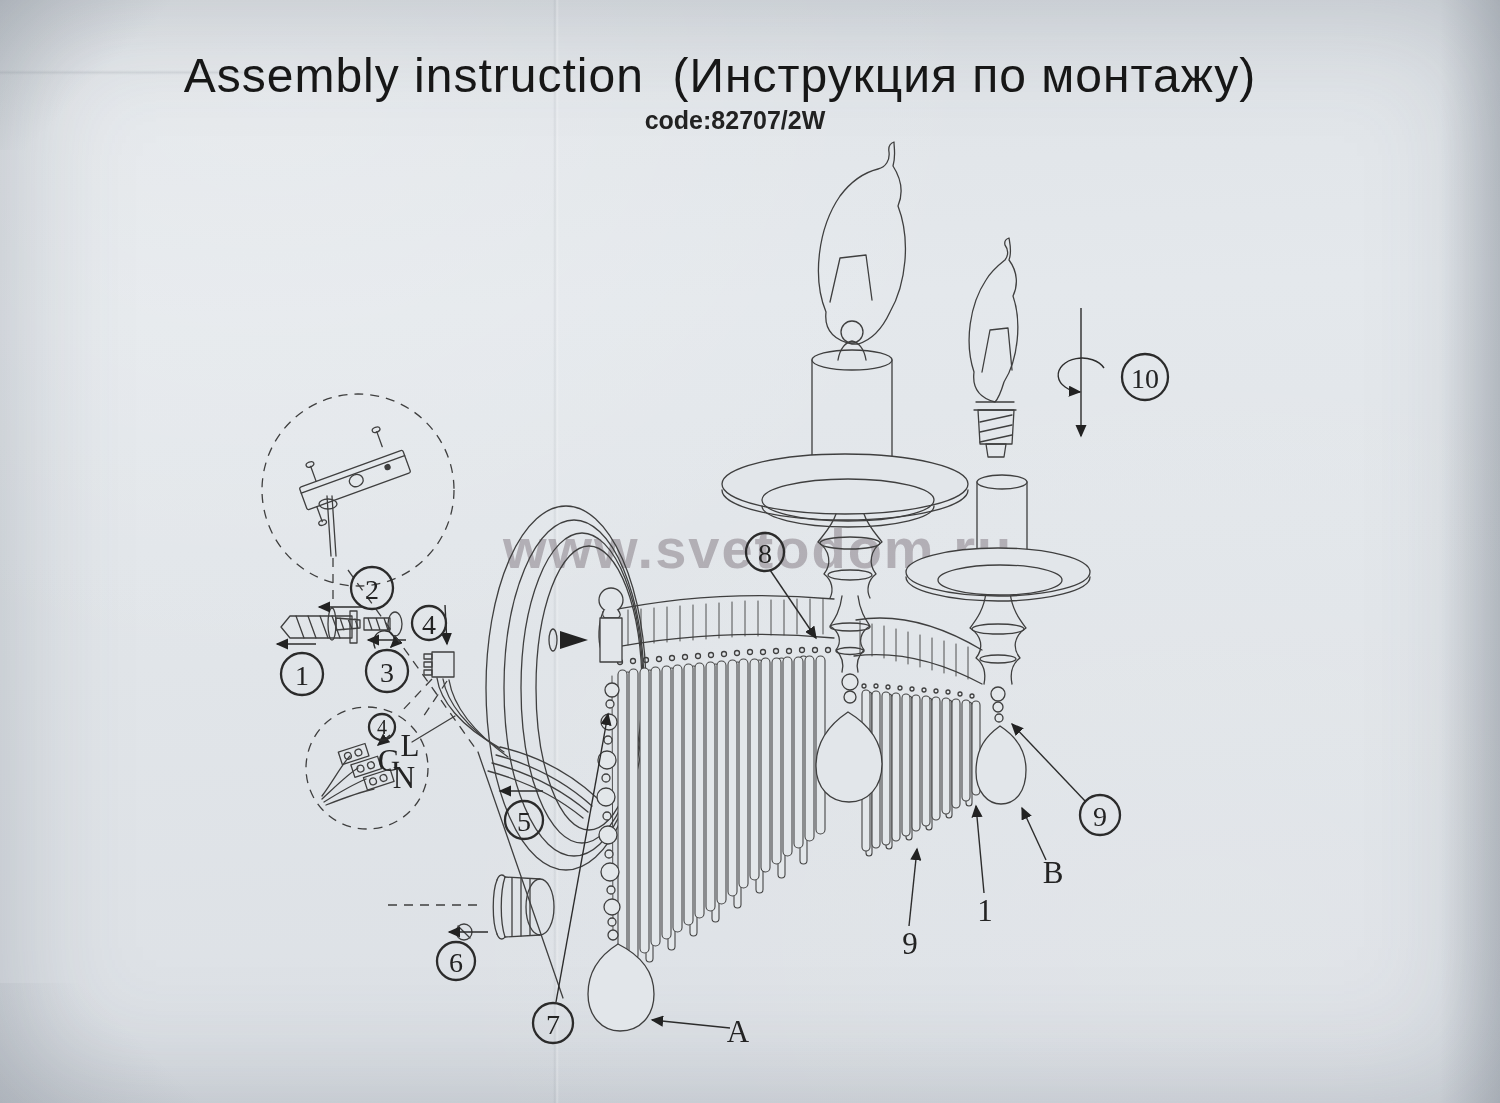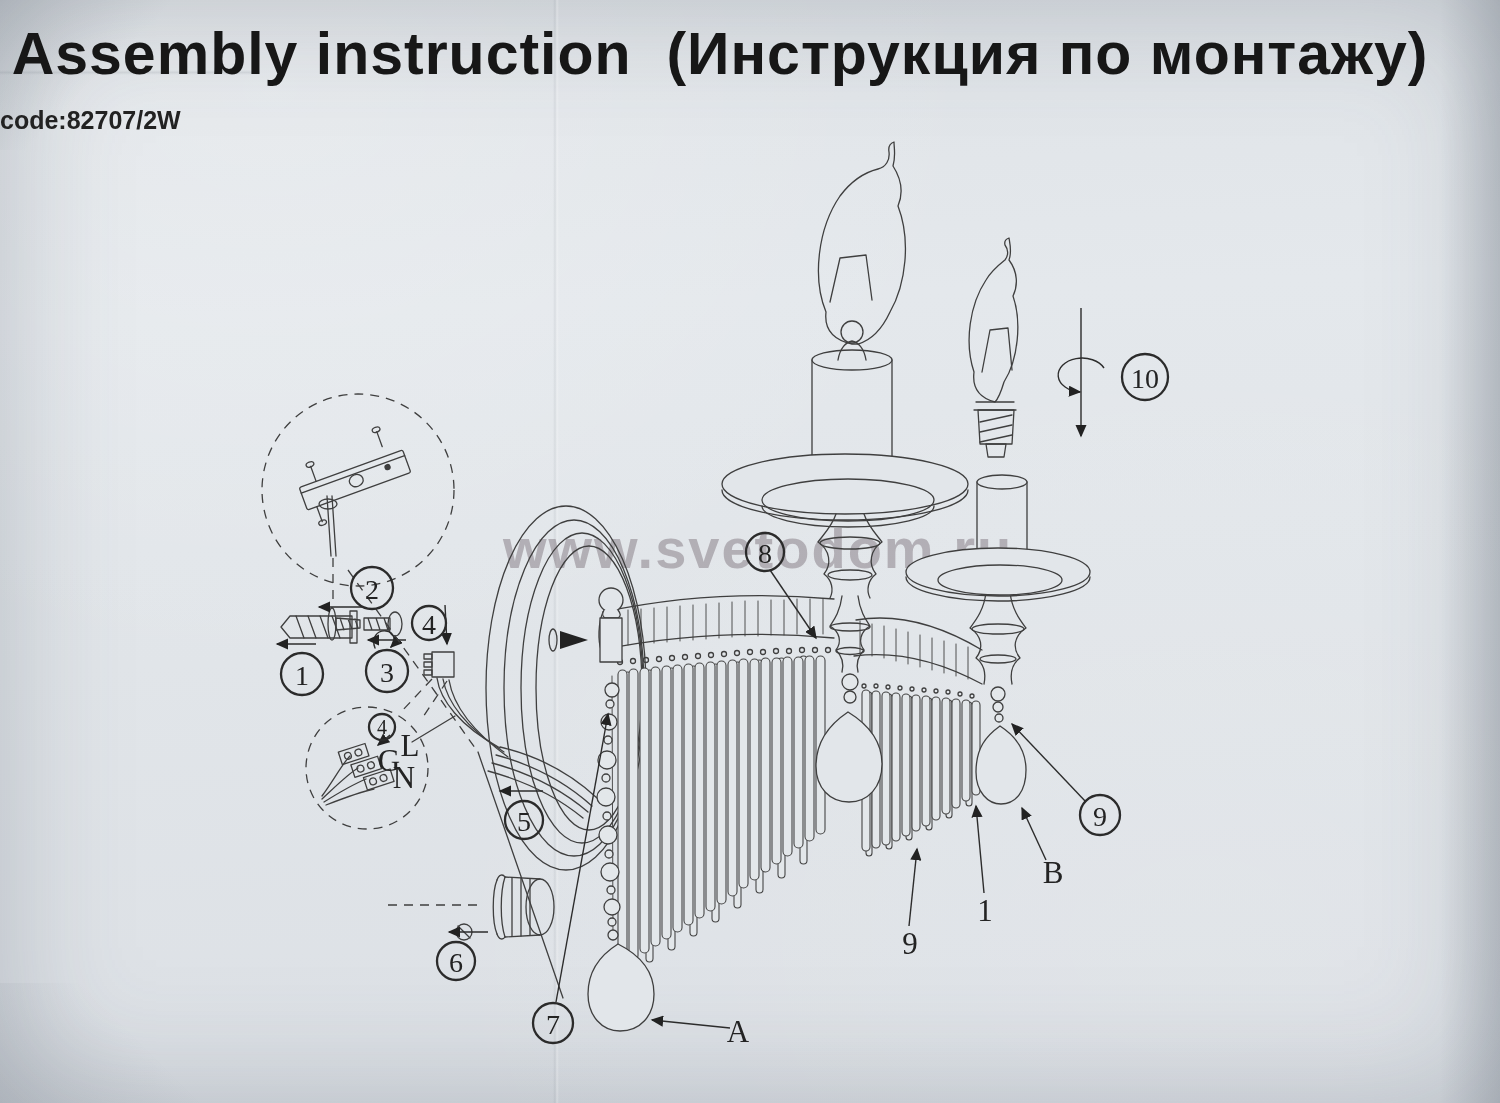--- a/index.html
+++ b/index.html
@@ -13,23 +13,23 @@
   .crease-v{position:absolute;top:0;bottom:0;width:6px;
             background:linear-gradient(90deg,transparent,rgba(90,100,110,0.10),rgba(255,255,255,0.25),transparent);}
   .crease-corner{position:absolute;left:0;top:0;width:170px;height:150px;
             background:linear-gradient(135deg,rgba(60,70,85,0.16),transparent 55%);}
   .crease-right{position:absolute;right:0;top:0;bottom:0;width:60px;
             background:linear-gradient(270deg,rgba(60,70,85,0.18),transparent);}
   .crease-bl{position:absolute;left:0;bottom:0;width:220px;height:120px;
             background:linear-gradient(45deg,rgba(60,70,85,0.12),transparent 60%);}
   .crease-h{position:absolute;left:0;top:70px;width:260px;height:5px;
             background:linear-gradient(180deg,transparent,rgba(90,100,110,0.12),transparent);}
-  .title{position:absolute;left:0;top:20px;width:1440px;text-align:center;
-         font-size:59px;font-weight:bold;color:#171717;letter-spacing:1px;white-space:pre;}
-  .code{position:absolute;left:0;top:106px;width:1470px;text-align:left;
+  .title{position:absolute;left:0;top:48px;width:1440px;text-align:center;
+         font-size:48px;font-weight:normal;color:#171717;letter-spacing:1px;white-space:pre;}
+  .code{position:absolute;left:0;top:106px;width:1470px;text-align:center;
         font-size:25px;font-weight:bold;color:#222;}
   .watermark{position:absolute;left:503px;top:516px;font-size:56px;font-weight:bold;
         color:rgba(125,116,124,0.48);letter-spacing:2px;white-space:pre;}
   svg{position:absolute;left:0;top:0;}
   .ln{fill:none;stroke:#3f3f3f;stroke-width:1.3;stroke-linecap:round;stroke-linejoin:round;}
   .fill{fill:#e2e6ea;stroke:#3f3f3f;stroke-width:1.3;stroke-linejoin:round;}
   .rod{fill:#e3e7ea;stroke:#454545;stroke-width:1.1;}
   .dash{fill:none;stroke:#3f3f3f;stroke-width:1.3;stroke-dasharray:9 7;}
   .callout{fill:none;stroke:#2b2b2b;stroke-width:2.3;}
   .cotext{font-family:"Liberation Serif",serif;font-size:28px;fill:#232323;

